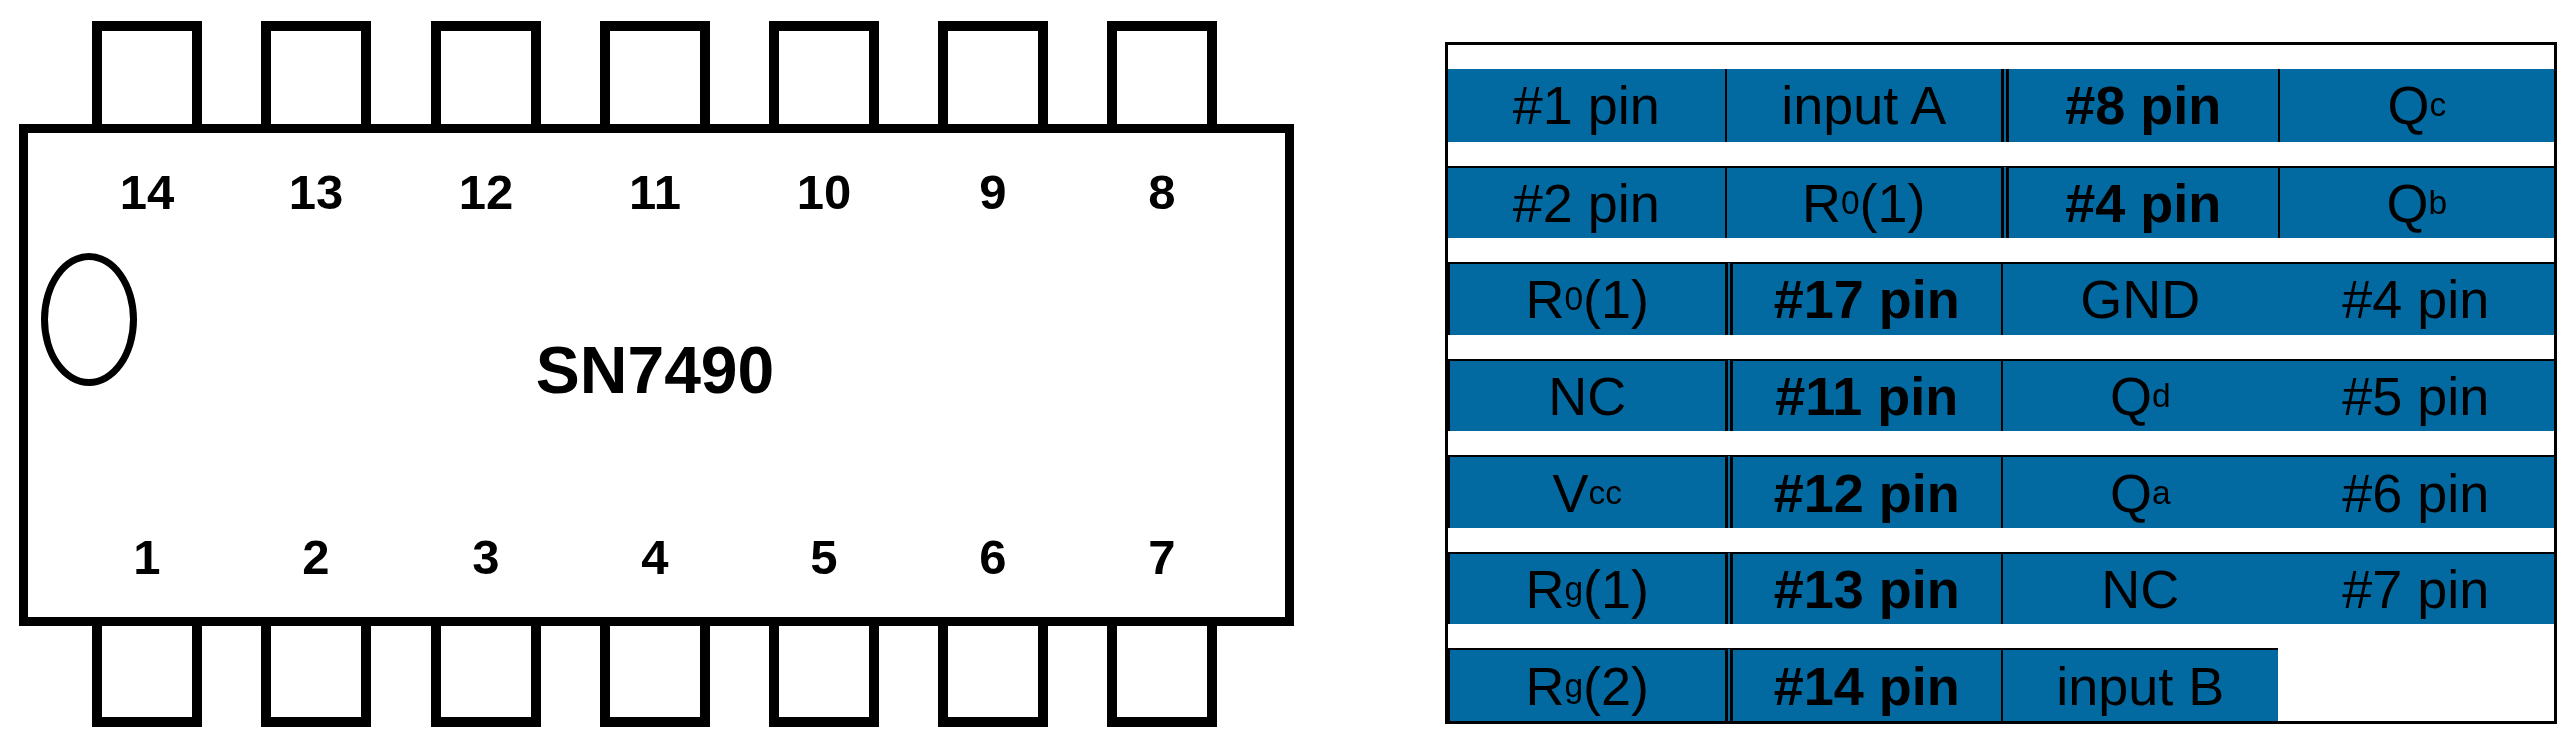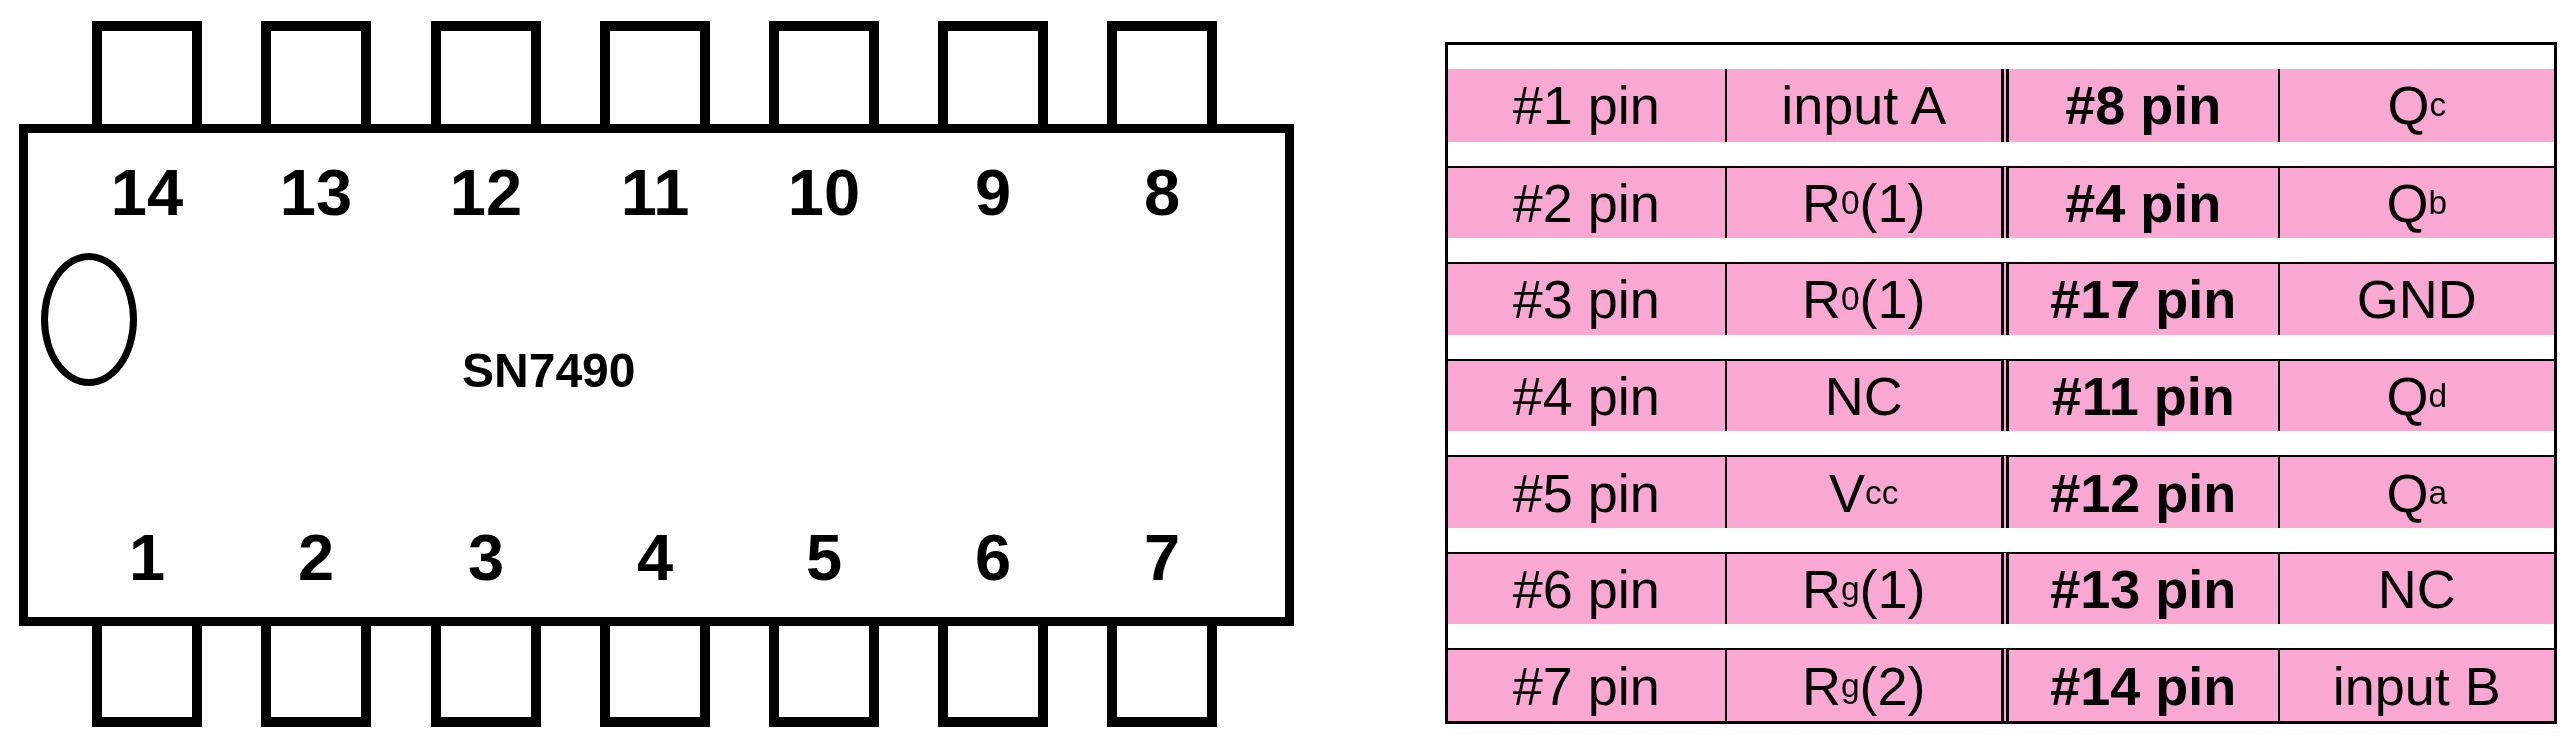--- a/index.html
+++ b/index.html
@@ -55,34 +55,35 @@
     border-radius: 50%;
     background: #ffffff;
     z-index: 3;
   }
 
   .pin-num {
     position: absolute;
     left: calc(var(--cx) - 85px);
     width: 170px;
     text-align: center;
-    font-size: 65px;
+    font-size: 49px;
     font-weight: 700;
     line-height: 77px;
     z-index: 3;
   }
   .pin-num.top    { top: 154px; }
   .pin-num.bottom { top: 519px; }
 
   .chip-name {
     position: absolute;
     left: 462px; top: 328px;
     width: 386px; height: 85px;
     line-height: 85px;
-    font-size: 48px;
+    text-align: center;
+    font-size: 66px;
     font-weight: 700;
     z-index: 3;
   }
 
   
   .pin-table {
     position: absolute;
     left: 1445px; top: 42px;
     width: 1112px; height: 682px;
     box-sizing: border-box;
@@ -93,21 +94,21 @@
     grid-template-rows: repeat(7, 1fr);
   }
   .cell {
     display: flex;
     align-items: center;
     justify-content: center;
     box-sizing: border-box;
     font-size: 54px;
     border-top: 2.3px solid #000000;
     border-left: 2.3px solid #000000;
-    background: #f9a8d4;
+    background: #0369a1;
     white-space: nowrap;
     margin-top: 24px;
   }
   .cell.r1 { border-top: none; }
   .cell.c1 { border-left: none; }
   .cell.c3 { border-left: 8.5px double #000000; font-weight: bold; }
   .cell sub { font-size: 0.62em; line-height: 0; }
 </style>
 </head>
 <body>
@@ -176,21 +177,20 @@
         <sub>0</sub>
         <span>(1)</span>
       </div>
     <div class="cell c3">#4 pin</div>
     <div class="cell c4">
         <span>Q</span>
         <sub>b</sub>
         <span></span>
       </div>
 
-    <div class="cell c1">#3 pin</div>
     <div class="cell c2">
         <span>R</span>
         <sub>0</sub>
         <span>(1)</span>
       </div>
     <div class="cell c3">#17 pin</div>
     <div class="cell c4">
         <span>GND</span>
         <sub></sub>
         <span></span>

